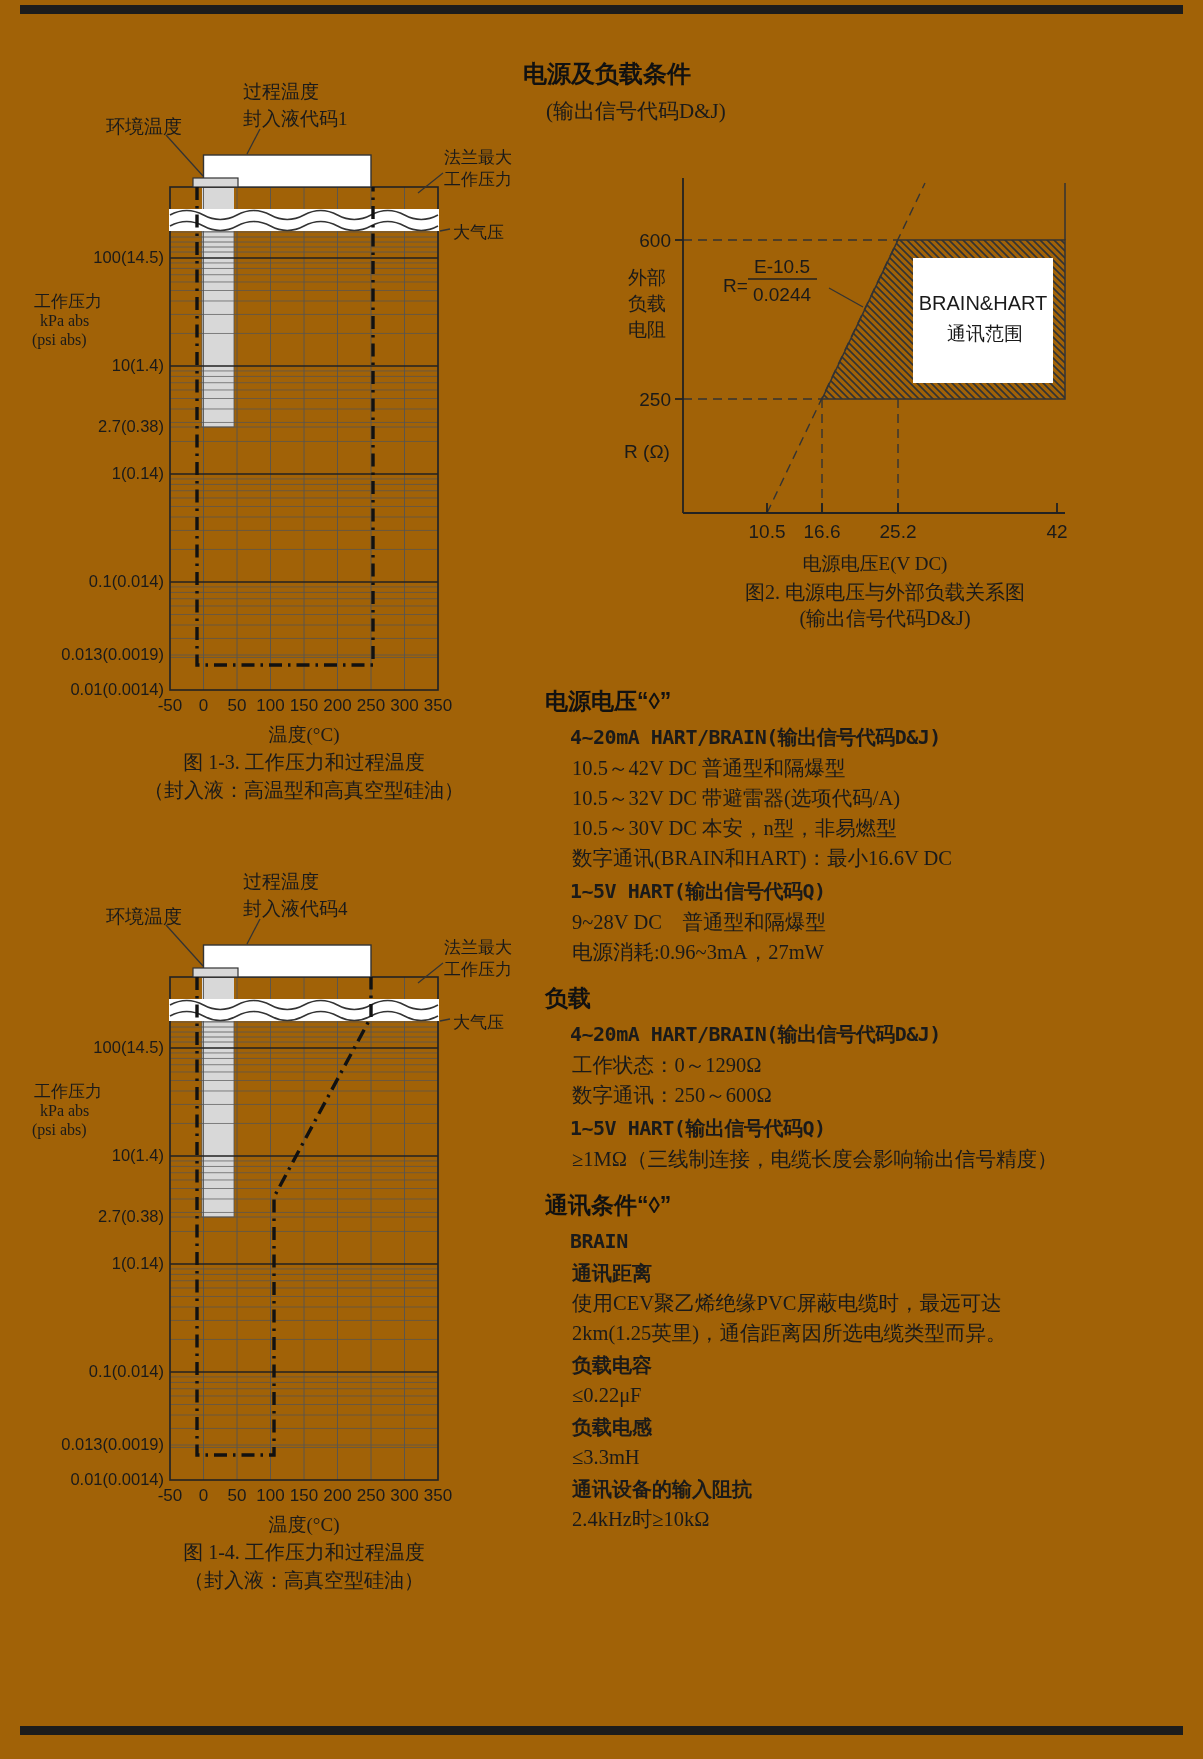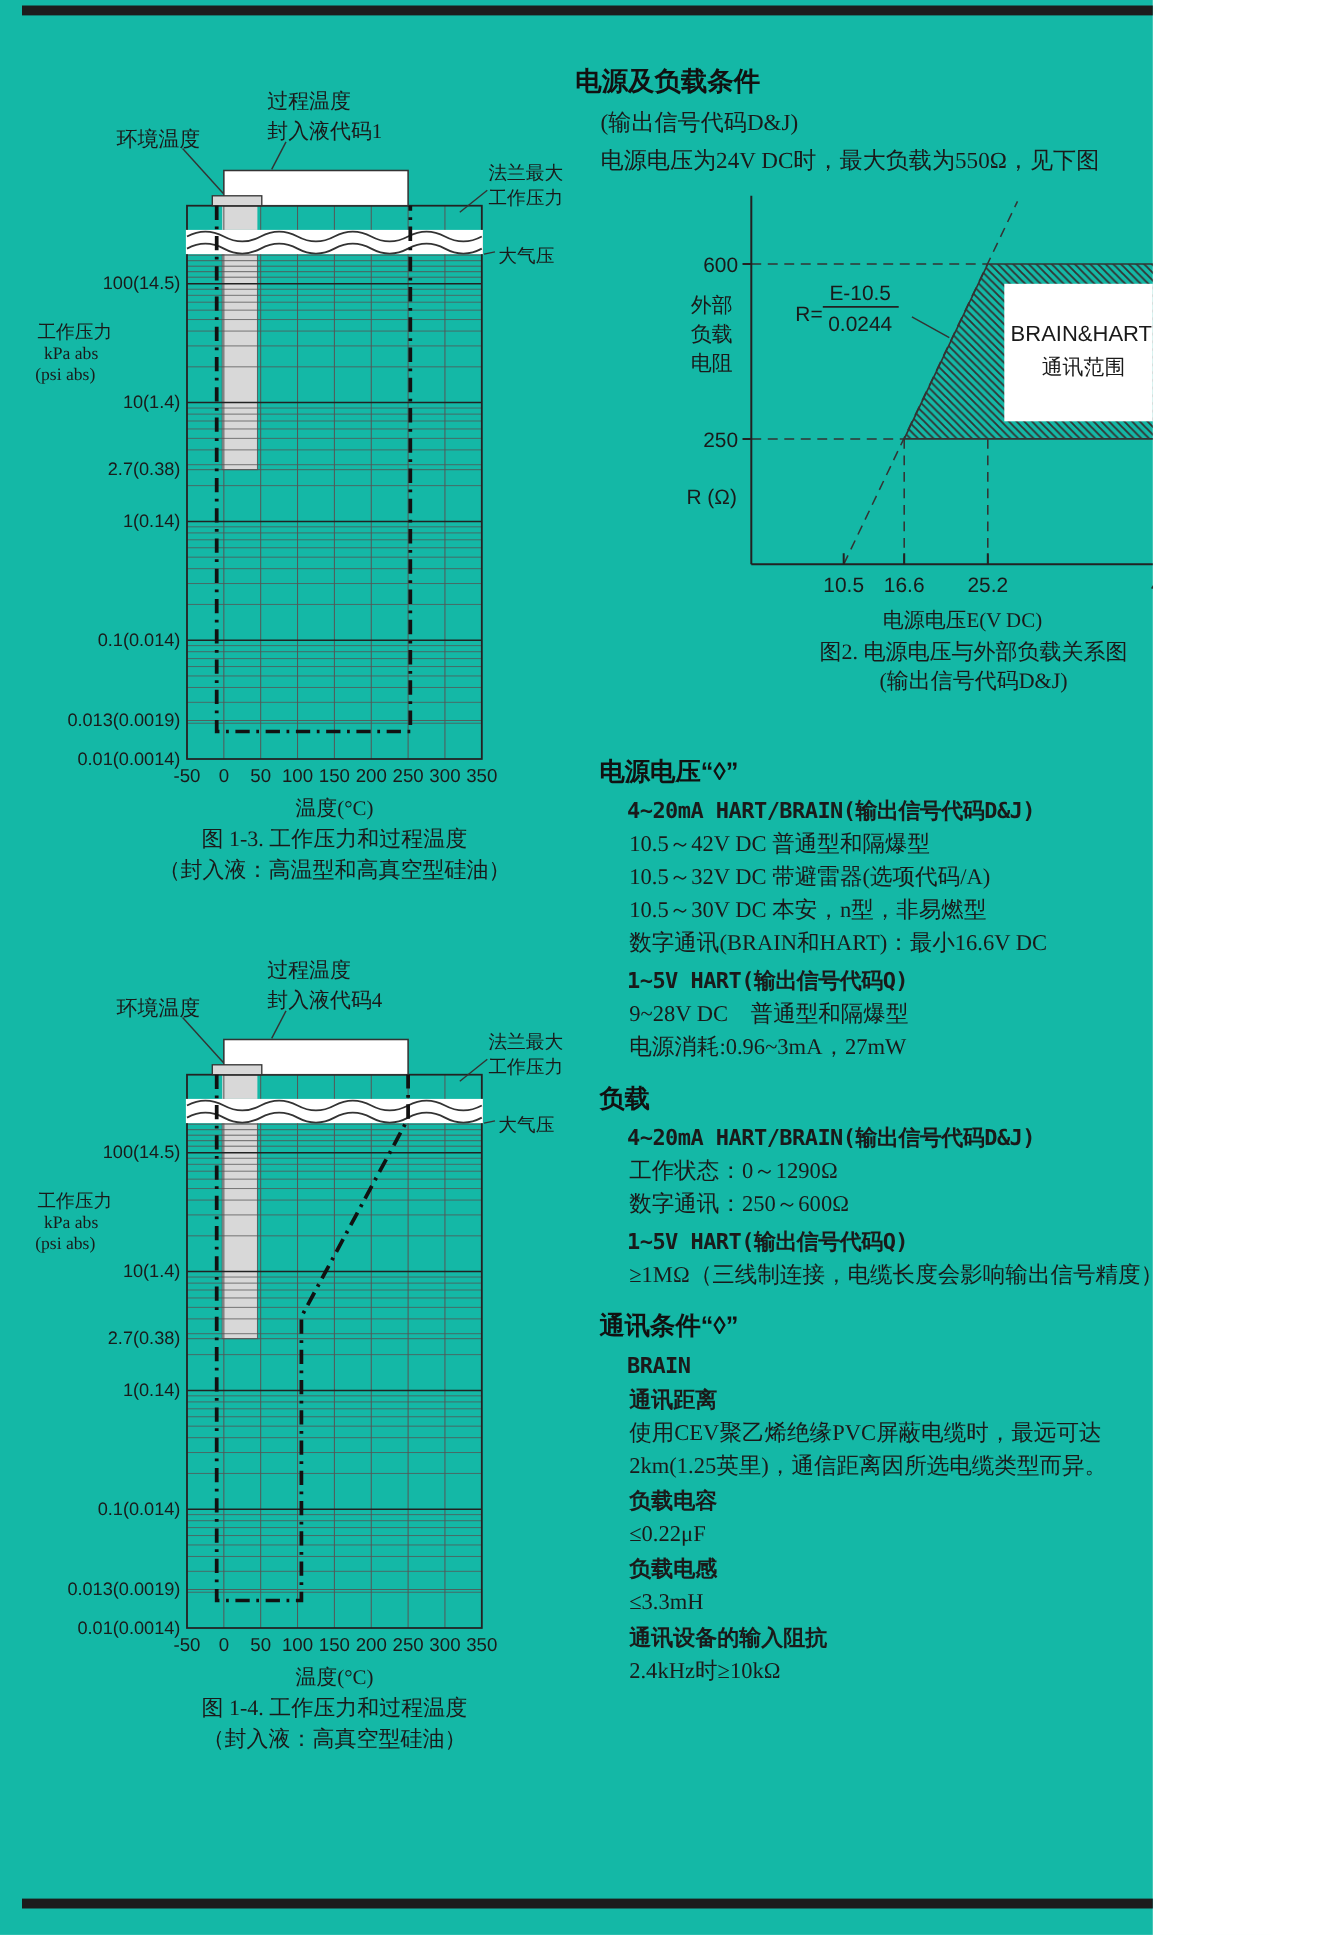--- a/index.html
+++ b/index.html
@@ -1,16 +1,16 @@
 <!DOCTYPE html>
 <html><head>
 <meta charset="utf-8">
 <style>
   html,body{margin:0;padding:0;background:#ffffff;}
-  #page{position:relative;width:1048px;height:1759px;background:#14b8a6;overflow:hidden;
+  #page{position:relative;width:1203px;height:1759px;background:#a16207;overflow:hidden;
         font-family:"Liberation Serif", serif;color:#1a1a1a;}
   .rule{position:absolute;left:20px;width:1163px;height:9px;background:#1c1c1c;}
   .rule.top{top:5px;}
   .rule.bottom{top:1726px;}
   svg text{fill:#1a1a1a;}
   .sansT{font-family:"Liberation Sans", sans-serif;}
   .serifT{font-family:"Liberation Serif", serif;}
   
   #rc-top{position:absolute;left:523px;top:58px;width:650px;}
   #rc-top h1{margin:0;font:bold 24px "Liberation Sans", sans-serif;color:#111;}
@@ -314,21 +314,20 @@
       <text x="512" y="380">42</text>
     </g>
     <text class="serifT" x="330" y="412" font-size="19" text-anchor="middle">电源电压E(V DC)</text>
     <text class="serifT" x="340" y="441" font-size="20" text-anchor="middle">图2. 电源电压与外部负载关系图</text>
     <text class="serifT" x="340" y="467" font-size="20" text-anchor="middle">(输出信号代码D&amp;J)</text>
   </svg>
 
   <div id="rc-top">
     <h1>电源及负载条件</h1>
     <p>(输出信号代码D&amp;J)</p>
-    <p>电源电压为24V DC时，最大负载为550Ω，见下图</p>
   </div>
 
   <div id="rc-body">
     <p class="h">电源电压“◊”</p>
     <p class="b">4~20mA HART/BRAIN(输出信号代码D&amp;J)</p>
     <p class="s">10.5～42V DC 普通型和隔爆型</p>
     <p class="s">10.5～32V DC 带避雷器(选项代码/A)</p>
     <p class="s">10.5～30V DC 本安，n型，非易燃型</p>
     <p class="s">数字通讯(BRAIN和HART)：最小16.6V DC</p>
     <p class="b">1~5V HART(输出信号代码Q)</p>

